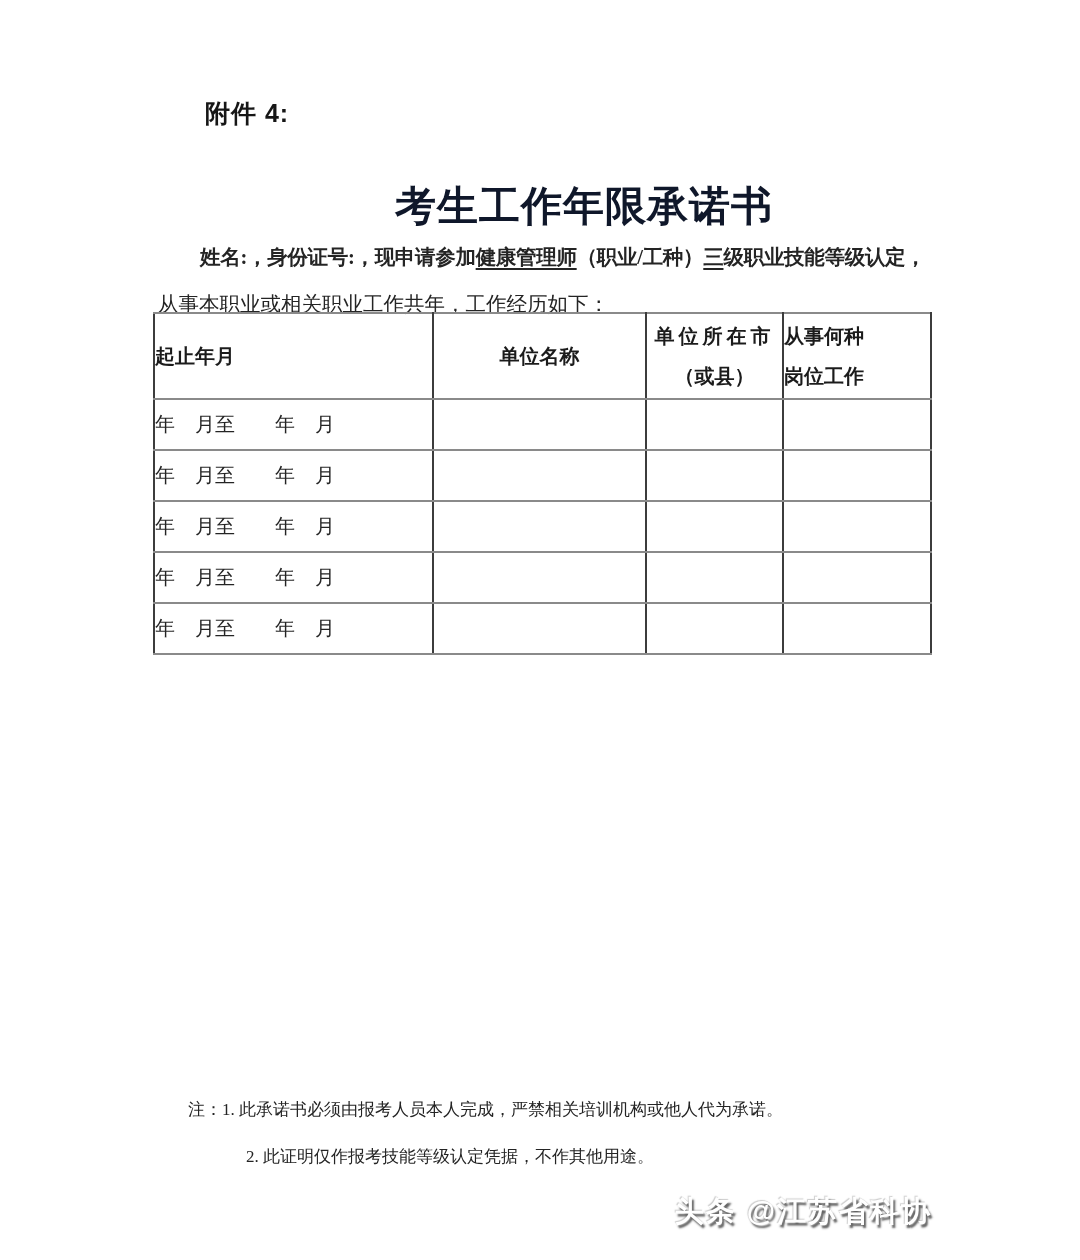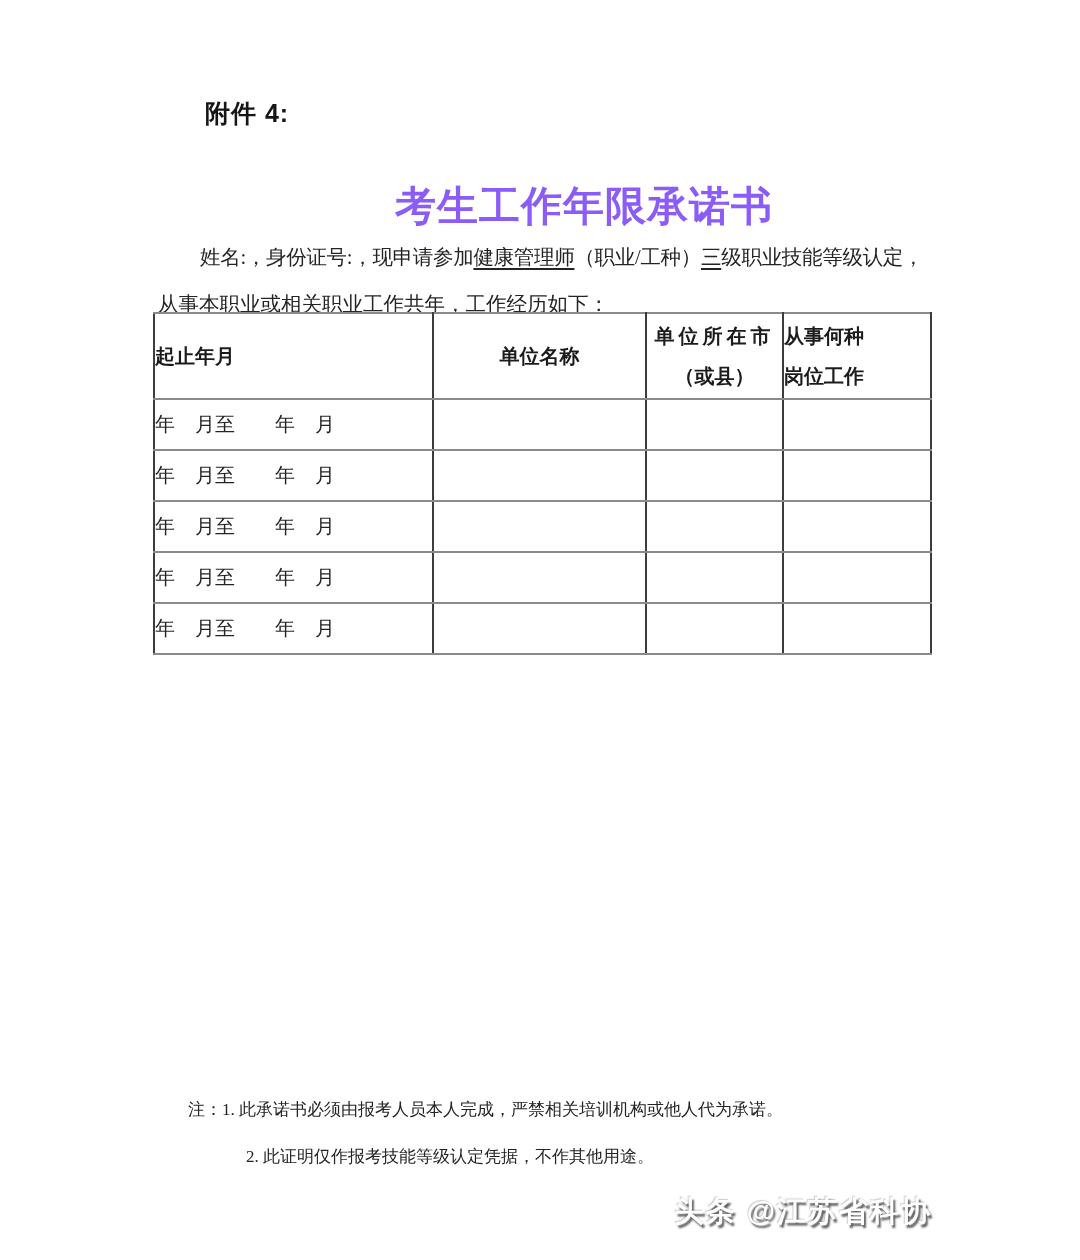--- a/index.html
+++ b/index.html
@@ -29,35 +29,36 @@
   .doc-title {
     position: absolute;
     left: 584px;
     top: 152px;
     transform: translateX(-50%);
     font-family: "Liberation Sans", "DejaVu Sans", sans-serif;
     font-weight: bold;
     font-size: 41px;
     letter-spacing: 1px;
     white-space: nowrap;
-    color: #8b5cf6;
+    color: #0f172a;
   }
   .intro {
     position: absolute;
     left: 158px;
     top: 234px;
     width: 760px;
     font-size: 20.5px;
     line-height: 47px;
     color: #242424;
   }
   .intro .line1 {
     white-space: nowrap;
     text-indent: 42px;
     letter-spacing: -0.3px;
+    font-weight: bold;
   }
   .intro .uline {
     text-decoration: underline;
     text-underline-offset: 4px;
   }
   .sheet {
     position: absolute;
     left: 153px;
     top: 312px;
     width: 777px;

